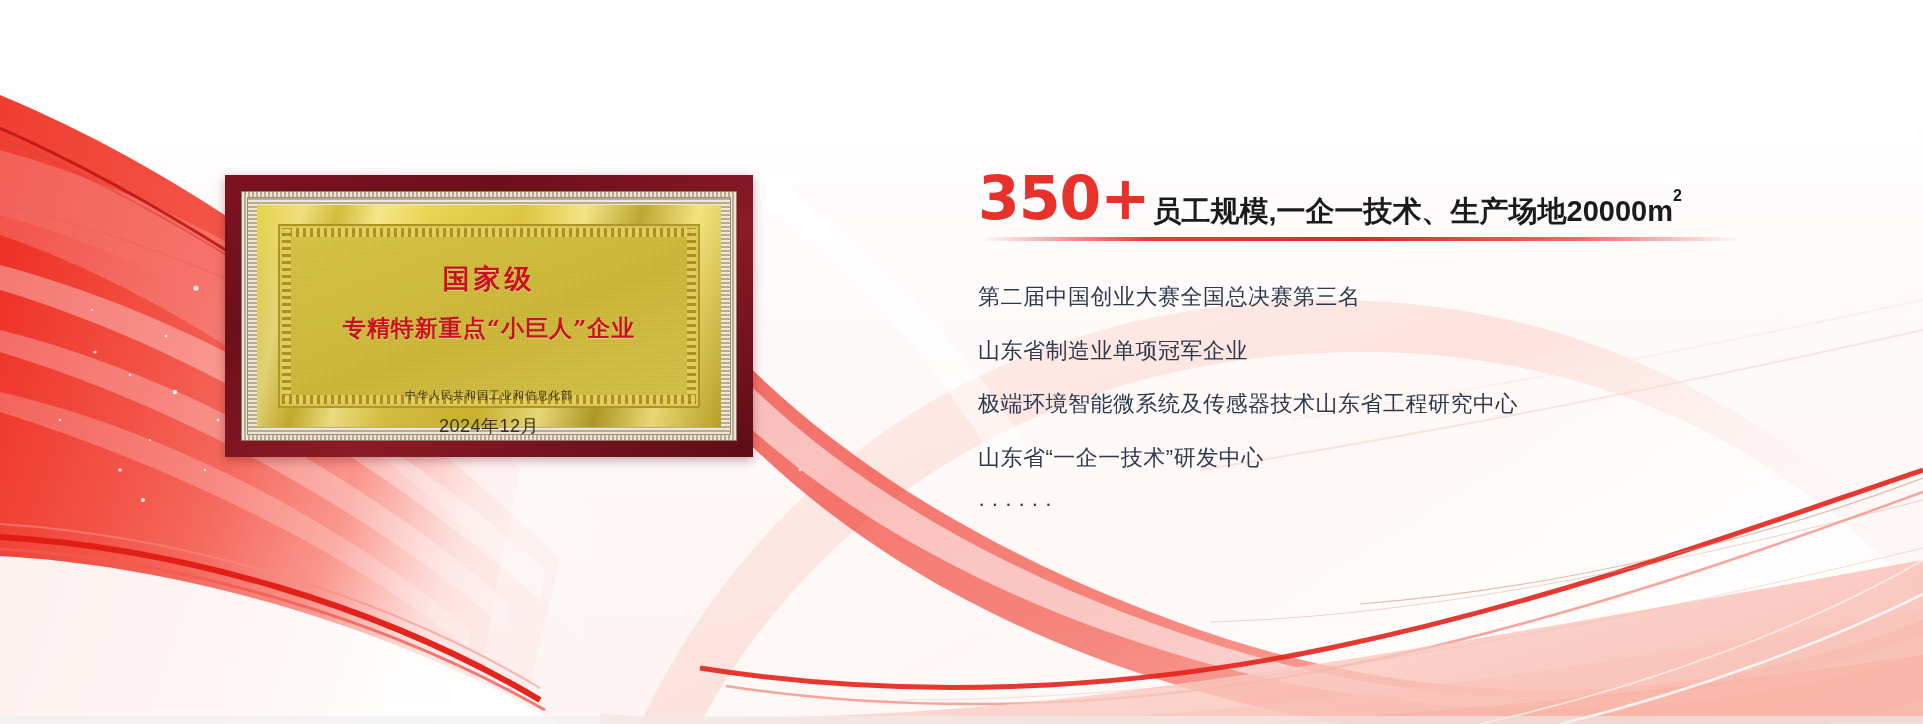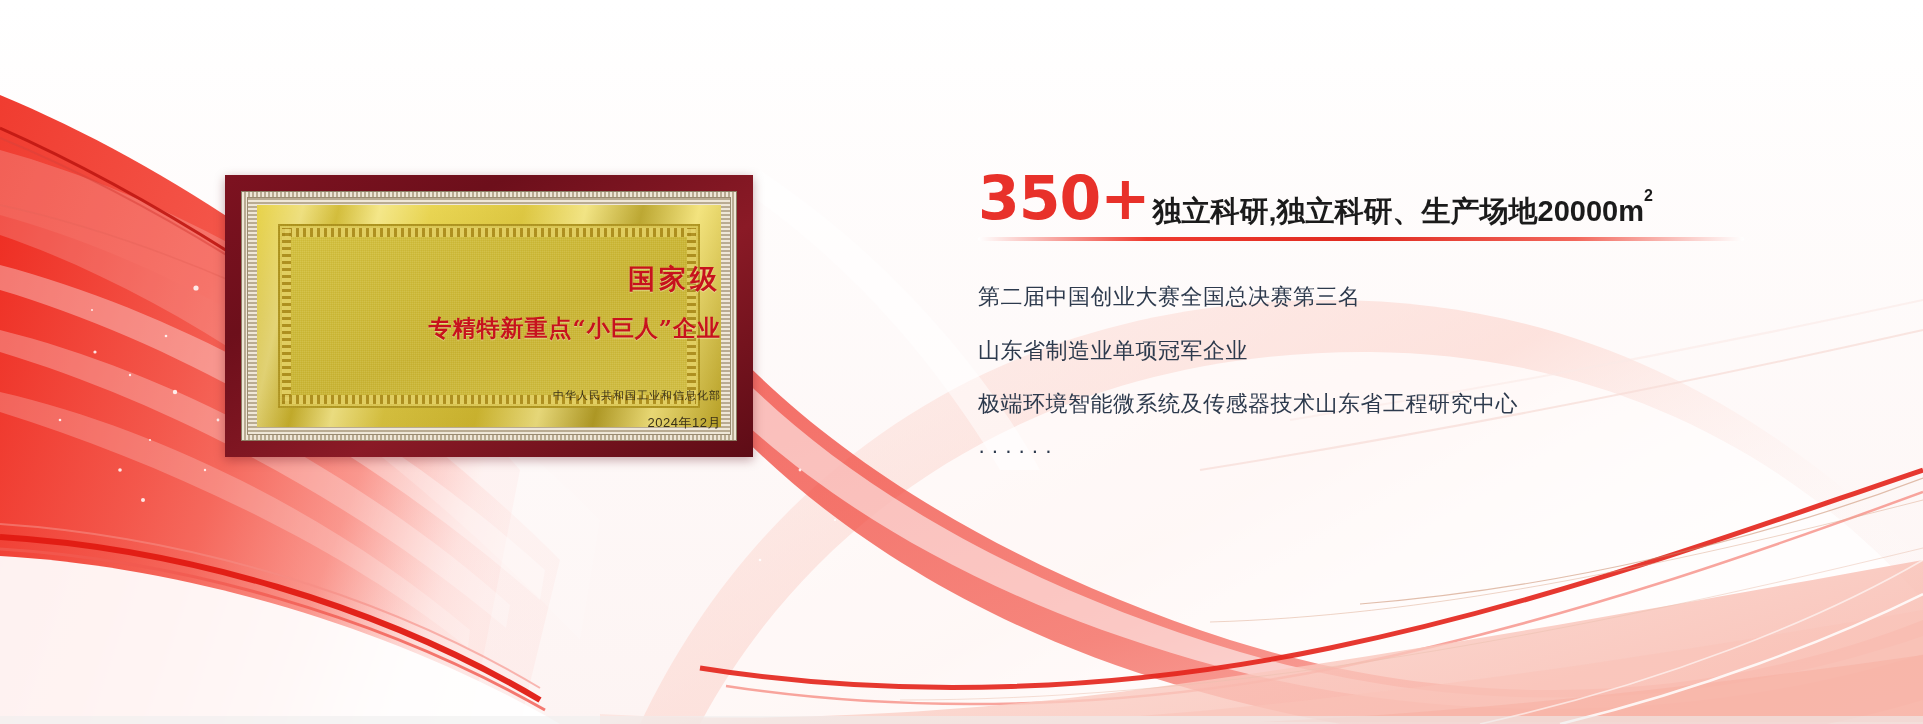--- a/index.html
+++ b/index.html
@@ -80,39 +80,39 @@
   }
   .gold-side-l,.gold-side-r{
     position:absolute; top:2px; bottom:2px; width:9px;
     background:repeating-linear-gradient(0deg,#a8881a 0 3px,#e4d166 3px 7px);
     opacity:.85;
   }
   .gold-side-l{ left:2px; } .gold-side-r{ right:2px; }
 
   .plaque-text{
     position:absolute; inset:0; z-index:4;
-    display:flex; flex-direction:column; align-items:flex-end;
+    display:flex; flex-direction:column; align-items:center;
     justify-content:flex-start; padding-top:56px;
     text-shadow:0 1px 1px rgba(255,255,230,.45);
   }
   .pt-line1{
     color:#c7121d; font-weight:bold; font-size:27px; letter-spacing:4px;
     font-family:"DejaVu Serif","Liberation Serif",serif;
   }
   .pt-line2{
     color:#c7121d; font-weight:bold; font-size:23px; letter-spacing:1px;
     margin-top:16px;
     font-family:"DejaVu Serif","Liberation Serif",serif;
   }
   .pt-issuer{
     color:#3a3118; font-size:11px; margin-top:44px; letter-spacing:1px;
     text-shadow:none;
   }
   .pt-date{
-    color:#3a3118; font-size:13px; margin-top:11px; letter-spacing:.5px;
+    color:#3a3118; font-size:18px; margin-top:11px; letter-spacing:.5px;
     text-shadow:none;
   }
 
   
   #plaque-reflection{
     position:absolute; left:225px; top:458px;
     width:528px; height:150px;
     transform:scaleY(-1); transform-origin:top center;
     opacity:.20;
     -webkit-mask-image:linear-gradient(to top,rgba(0,0,0,1) 0%,rgba(0,0,0,0) 85%);
@@ -300,27 +300,28 @@
         <div class="pt-issuer">中华人民共和国工业和信息化部</div>
         <div class="pt-date">2024年12月</div>
       </div>
     </div>
   </div>
 
   <div id="content">
 
     <div id="headline">
       <span class="hl-num">350+</span>
-      <span class="hl-text"><span>独立科研‚独立科研、生产场地20000m</span><span class="hl-sup">2</span></span>
+      <span class="hl-text"><span>员工规模‚一企一技术、生产场地20000m</span><span class="hl-sup">2</span></span>
     </div>
 
     <div id="headline-rule"></div>
 
     <div id="awards">
       <div class="award-item">第二届中国创业大赛全国总决赛第三名</div>
       <div class="award-item">山东省制造业单项冠军企业</div>
       <div class="award-item">极端环境智能微系统及传感器技术山东省工程研究中心</div>
+      <div class="award-item">山东省“一企一技术”研发中心</div>
       <div class="award-ellipsis">······</div>
     </div>
 
   </div>
 
 </div>
 
 </body></html>

